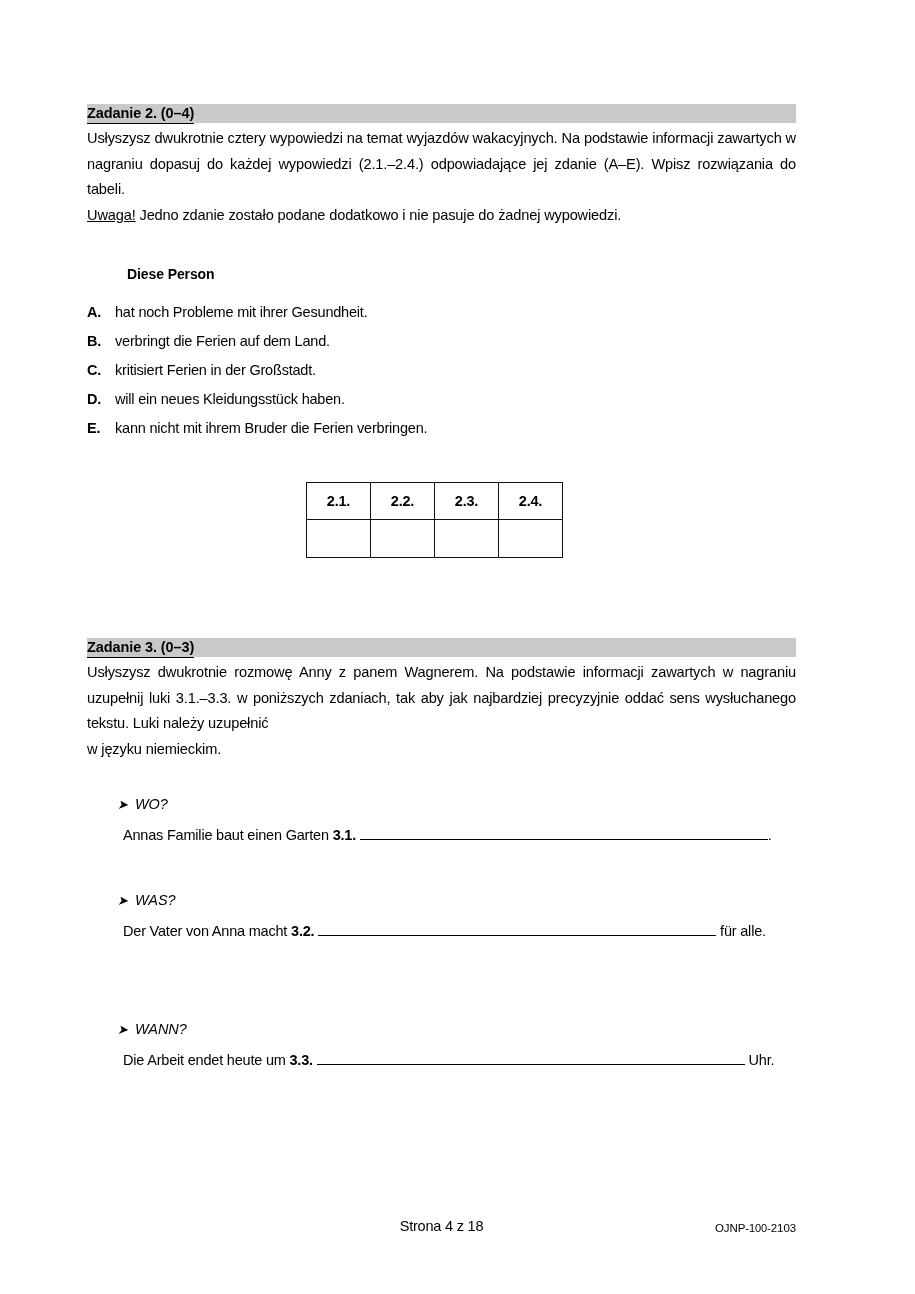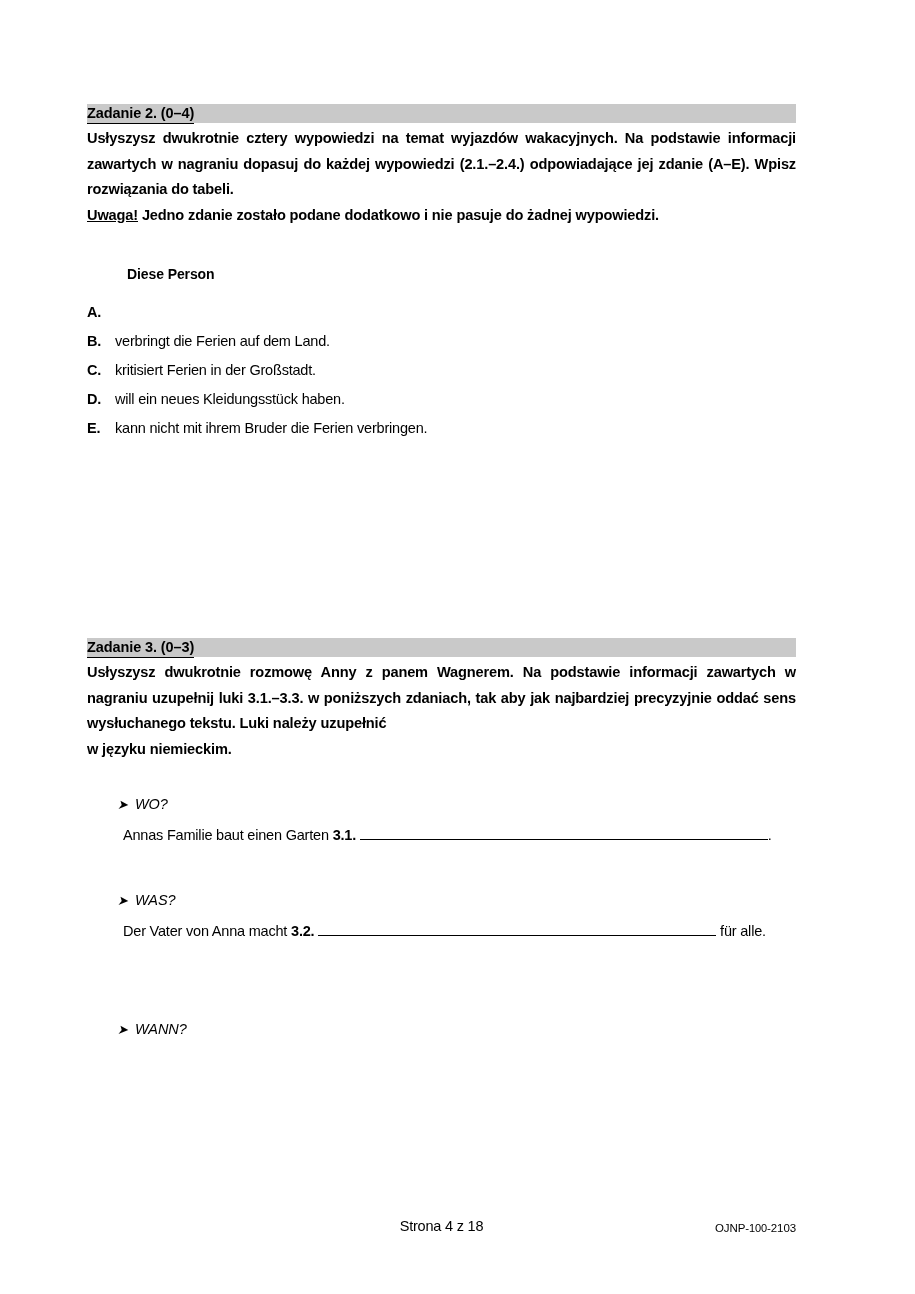--- a/index.html
+++ b/index.html
@@ -40,21 +40,21 @@
   }
   .task-bar span.label {
     display: inline-block;
     border-bottom: 1.6px solid #000;
     padding-bottom: 0px;
   }
 
   
   .instr {
     font-size: 14.6px;
-    font-weight: bold;
+    font-weight: normal;
     text-align: justify;
     line-height: 25.6px;
     letter-spacing: -0.15px;
     margin-top: 3px;
   }
   .instr .u {
     text-decoration: underline;
     text-underline-offset: 1px;
   }
 
@@ -180,40 +180,59 @@
       <span>podstawie informacji zawartych w nagraniu dopasuj do każdej wypowiedzi (2.1.–2.4.)</span>
       <span>odpowiadające jej zdanie (A–E). Wpisz rozwiązania do tabeli.</span><br>
       <span class="u">Uwaga!</span><span> Jedno zdanie zostało podane dodatkowo i nie pasuje do żadnej wypowiedzi.</span>
     </div>
 
     <div class="subhead">Diese Person</div>
 
     <div class="opt-list">
       <div class="opt-row">
         <span class="opt-letter">A.</span>
+        <span class="opt-text">hat noch Probleme mit ihrer Gesundheit.</span>
       </div>
       <div class="opt-row">
         <span class="opt-letter">B.</span>
         <span class="opt-text">verbringt die Ferien auf dem Land.</span>
       </div>
       <div class="opt-row">
         <span class="opt-letter">C.</span>
         <span class="opt-text">kritisiert Ferien in der Großstadt.</span>
       </div>
       <div class="opt-row">
         <span class="opt-letter">D.</span>
         <span class="opt-text">will ein neues Kleidungsstück haben.</span>
       </div>
       <div class="opt-row">
         <span class="opt-letter">E.</span>
         <span class="opt-text">kann nicht mit ihrem Bruder die Ferien verbringen.</span>
       </div>
     </div>
   </div>
 
+  <div class="table-wrap">
+    <table class="answers">
+      <tbody>
+          <tr class="head">
+        <td>2.1.</td>
+        <td>2.2.</td>
+        <td>2.3.</td>
+        <td>2.4.</td>
+      </tr>
+      <tr class="blank">
+        <td></td>
+        <td></td>
+        <td></td>
+        <td></td>
+      </tr>
+    </tbody>
+      </table>
+  </div>
 
   <div class="content" style="top:638px;">
 
     <div class="task-bar">
       <span class="label">Zadanie 3. (0–3)</span>
     </div>
 
     <div class="instr">
       <span>Usłyszysz dwukrotnie rozmowę Anny z panem Wagnerem. Na podstawie informacji</span>
       <span>zawartych w nagraniu uzupełnij luki 3.1.–3.3. w poniższych zdaniach, tak aby jak</span>
@@ -239,20 +258,24 @@
     <div class="q-sentence" style="margin-top:8px;">
       <span>Der Vater von Anna macht </span><b>3.2.</b>
       <span class="gap-line" style="width:398px;"></span><span> für alle.</span>
     </div>
   </div>
 
   <div class="content" style="top:1018px;">
     <div class="q-bullet">
       <span class="arrow">➤</span><span>WANN?</span>
     </div>
+    <div class="q-sentence" style="margin-top:8px;">
+      <span>Die Arbeit endet heute um </span><b>3.3.</b>
+      <span class="gap-line" style="width:428px;"></span><span> Uhr.</span>
+    </div>
   </div>
 
   <div class="footer">
     <div class="pageno">Strona 4 z 18</div>
     <div class="code"><span class="sm">OJNP-</span><span class="lg">100</span><span class="sm">-2103</span></div>
   </div>
 
 </div>
 
 </body></html>

